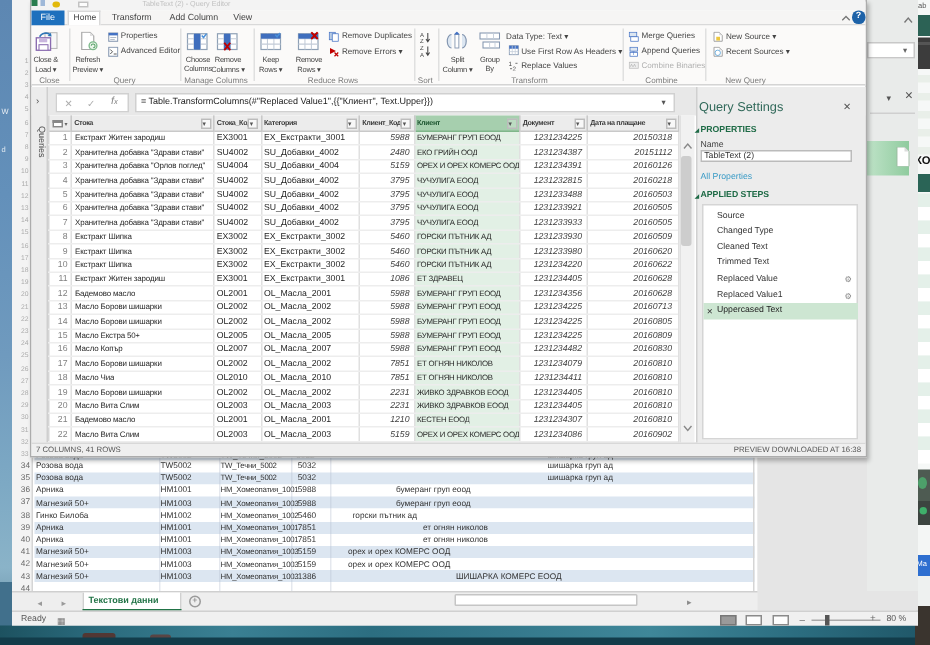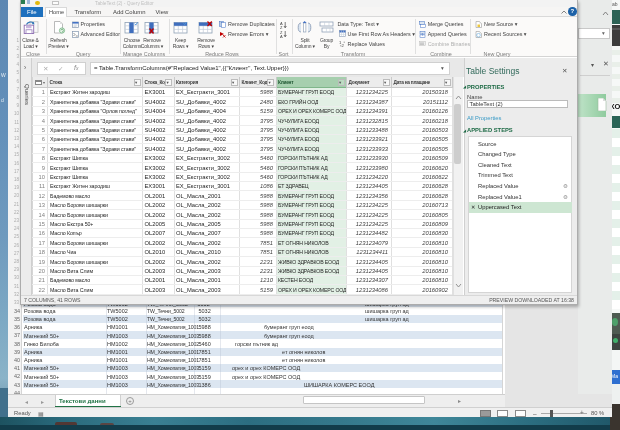--- a/index.html
+++ b/index.html
@@ -695,21 +695,21 @@
     <path d="M1 4 L3.5 1 L6 4" stroke="#888" stroke-width="0.9" fill="none"></path>
   </svg>
 <div class="a" style="left:454px;top:104px;width:7px;height:60px;background:#cdcdcd;border-radius:2px;"></div>
 <svg style="left:454.5px;top:283px;" width="7" height="5" viewBox="0 0 7 5">
     <path d="M1 1 L3.5 4 L6 1" stroke="#888" stroke-width="0.9" fill="none"></path>
   </svg>
 <div class="a" style="left:21px;top:294.7px;width:556px;height:9.8px;background:#efefef;border-top:1px solid #d8d8d8;"></div>
 <div class="t" style="left:24px;top:296.8px;font-size:5.2px;color:#555;">7 COLUMNS, 41 ROWS</div>
 <div class="t" style="right:46px;top:296.8px;font-size:5.2px;color:#555;">PREVIEW DOWNLOADED AT 16:38</div>
 <div class="a" style="left:463.5px;top:57.8px;width:113.5px;height:237px;background:#ececec;border-left:1px solid #d0d0d0;"></div>
-<div class="t" style="left:466px;top:65.5px;font-size:8.5px;color:#31695a;">Table Settings</div>
+<div class="t" style="left:466px;top:65.5px;font-size:8.5px;color:#31695a;">Query Settings</div>
 <div class="t" style="left:562px;top:67px;font-size:6.5px;color:#555;">✕</div>
 <div class="t" style="left:463px;top:84px;font-size:4px;color:#1d6a45;">◢</div>
 <div class="t" style="left:467px;top:83.5px;font-size:5.8px;font-weight:bold;color:#1d6a45;">PROPERTIES</div>
 <div class="t" style="left:467px;top:93.5px;font-size:5.8px;color:#444;">Name</div>
 <div class="a" style="left:467px;top:99.7px;width:101px;height:8px;background:#fff;border:1px solid #bbb;"></div>
 <div class="t" style="left:469.5px;top:101.3px;font-size:5.8px;color:#333;">TableText (2)</div>
 <div class="t" style="left:467px;top:115px;font-size:5.8px;color:#3a9bc6;">All Properties</div>
 <div class="t" style="left:463px;top:127.5px;font-size:4px;color:#1d6a45;">◢</div>
 <div class="t" style="left:467px;top:127px;font-size:5.8px;font-weight:bold;color:#1d6a45;">APPLIED STEPS</div>
 <div class="a" style="left:468px;top:136px;width:104px;height:157px;background:#fff;border:1px solid #d5d5d5;"></div>

